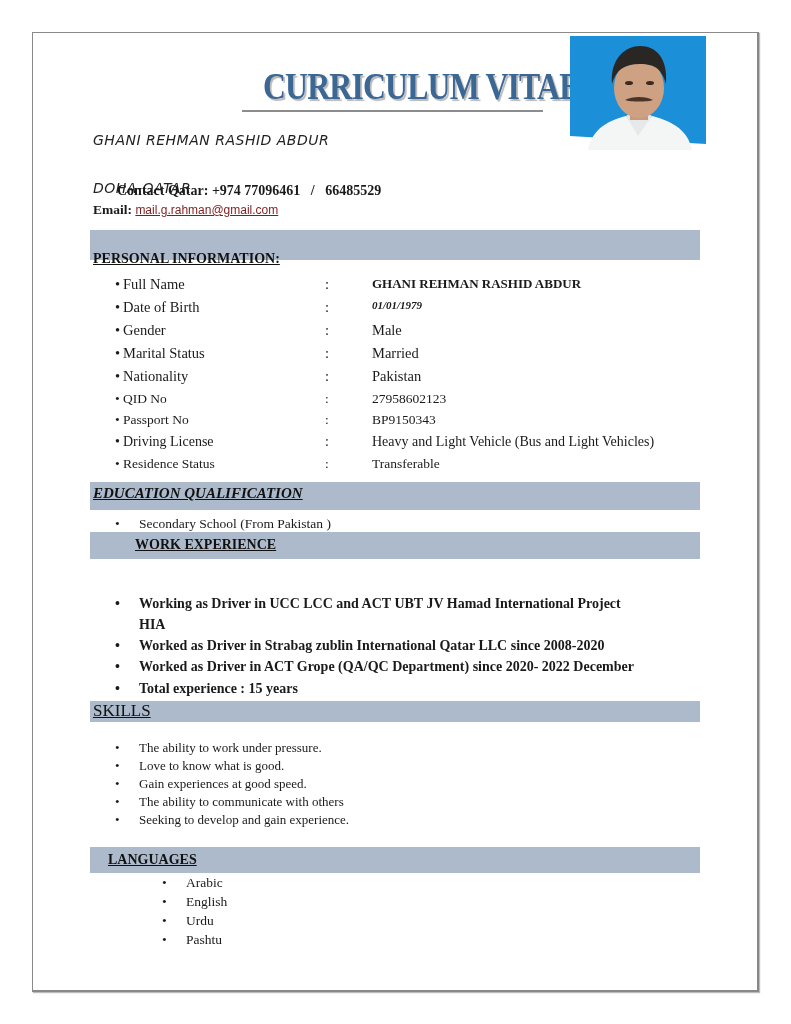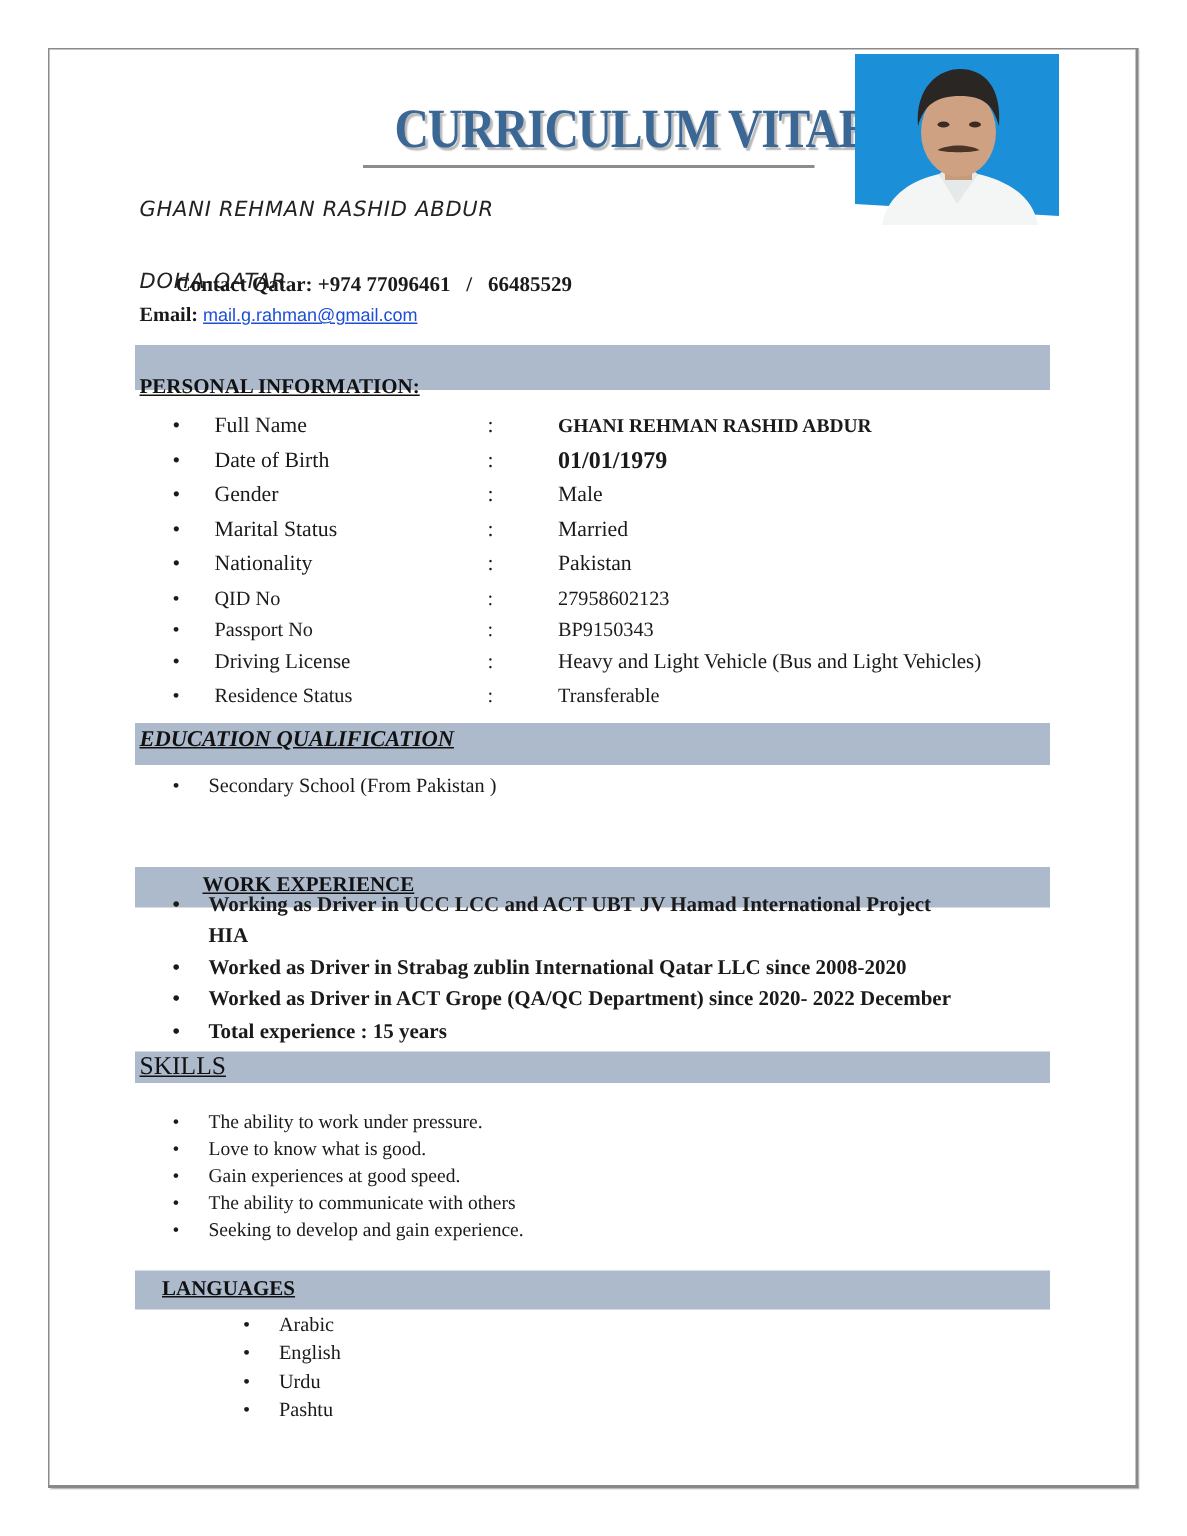--- a/index.html
+++ b/index.html
@@ -18,33 +18,33 @@
     .title-rule { position: absolute; left: 242px; top: 110px; width: 301px; height: 2px; background: #8c8c8c; }
     .photo {
       position: absolute; left: 570px; top: 36px; width: 136px; height: 114px; overflow: hidden;
     }
     .photo svg { display: block; }
     .name-line { position: absolute; left: 93px; top: 132px; font-family: "DejaVu Sans", sans-serif; font-style: italic; font-size: 14px; letter-spacing: 0.5px; color: #222; }
     .city-line { position: absolute; left: 93px; top: 160px; font-family: "DejaVu Sans", sans-serif; font-style: italic; font-size: 14px; letter-spacing: 0.5px; color: #222; margin-top: 20px; }
     .contact-line { position: absolute; left: 93px; top: 183px; font-size: 14px; font-weight: bold; white-space: pre; margin-left: 24px; }
     .email-line { position: absolute; left: 93px; top: 202px; font-size: 13.5px; }
     .email-line b { font-weight: bold; }
-    .email-link { color: #1d4ed8; text-decoration: underline; font-family: "Liberation Sans", sans-serif; font-size: 12px; }
+    .email-link { color: #7f1d1d; text-decoration: underline; font-family: "Liberation Sans", sans-serif; font-size: 12px; }
     .section-bar {
       position: absolute; left: 90px; width: 610px; background: #acbacc; box-sizing: border-box; padding-left: 3px;
     }
     .section-bar span { font-weight: bold; text-decoration: underline; color: #111; font-size: 14px; }
     .section-bar.skills span { font-weight: normal; font-size: 17px; }
     .kv { position: absolute; left: 115px; font-size: 14.5px; }
     .kv .bullet { position: absolute; left: 0; top: 0; }
-    .kv .k { position: absolute; left: 28px; white-space: nowrap; }
+    .kv .k { position: absolute; left: 8px; white-space: nowrap; }
     .kv .c { position: absolute; left: 210px; }
     .kv .v { position: absolute; left: 257px; white-space: nowrap; }
     .kv .v.small-bold { font-weight: bold; font-size: 13px; }
-    .kv .v.dob { font-weight: bold; font-size: 16px; }
+    .kv .v.dob { font-weight: bold; font-size: 11px; font-style: italic; }
     .li { position: absolute; left: 115px; white-space: nowrap; }
     .li .bullet { position: absolute; left: 0; }
     .li .t { position: absolute; left: 24px; }
     .work { font-weight: bold; font-size: 14px; }
     .skill { font-size: 13px; }
     .edu { font-size: 13.5px; }
     .lang { font-size: 13.5px; left: 162px; }
   </style>
 </head>
 <body>
@@ -136,21 +136,21 @@
 </div>
 
 <div class="section-bar" style="top:482px;height:28px;padding-top:2px;font-style:italic;">
   <span style="font-size:15px;">EDUCATION QUALIFICATION</span>
 </div>
 <div class="li edu" style="top:516px;">
   <span class="bullet">•</span>
   <span class="t">Secondary School (From Pakistan )</span>
 </div>
 
-<div class="section-bar" style="top:578px;height:27px;padding-top:3px;padding-left:45px;">
+<div class="section-bar" style="top:532px;height:27px;padding-top:3px;padding-left:45px;">
   <span>WORK EXPERIENCE</span>
 </div>
 <div class="li work" style="top:596px;">
   <span class="bullet">•</span>
   <span class="t">Working as Driver in UCC LCC and ACT UBT JV Hamad International Project</span>
 </div>
 <div class="li work" style="top:617px;">
   <span class="t">HIA</span>
 </div>
 <div class="li work" style="top:638px;">

